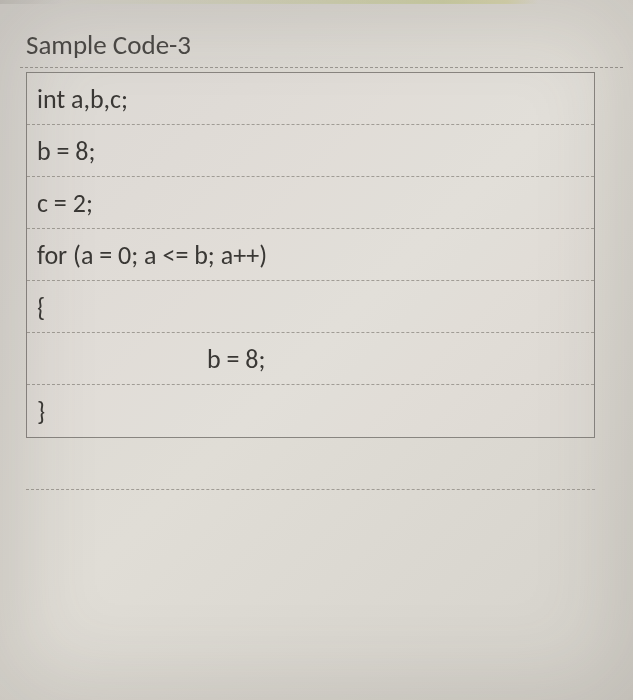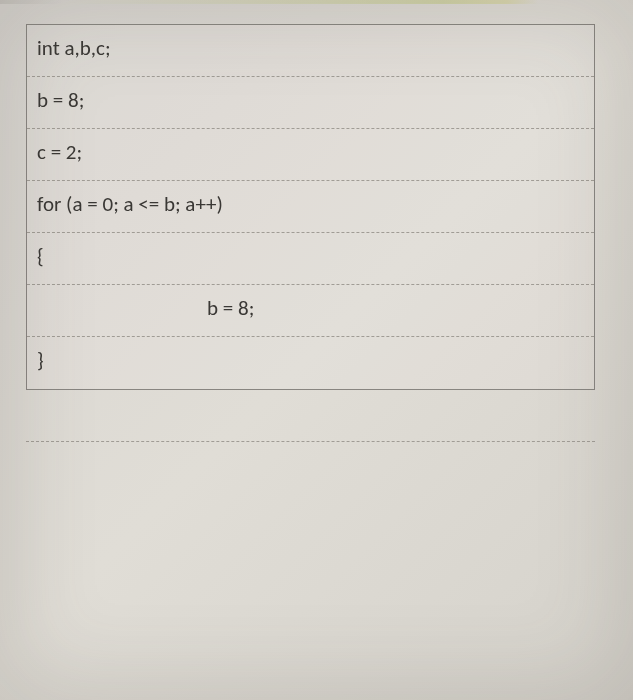--- a/index.html
+++ b/index.html
@@ -39,21 +39,21 @@
     }
     .code-box {
       margin-top: 4px;
       margin-left: 6px;
       margin-right: 28px;
       border: 1px solid #888580;
       background: rgba(240, 238, 232, 0.15);
       position: relative;
     }
     .code-row {
-      font-size: 21px;
+      font-size: 26px;
       color: #3a3835;
       padding: 10px 10px 8px 10px;
       border-bottom: 1px dashed #a09c95;
       min-height: 52px;
       font-weight: 400;
     }
     .code-row:last-child {
       border-bottom: none;
     }
     .indented {
@@ -71,20 +71,21 @@
       position: absolute;
       inset: 0;
       pointer-events: none;
       box-shadow: inset 0 0 80px 20px rgba(80, 75, 65, 0.15);
     }
   </style>
 </head>
 <body>
 
 <div class="container">
+  <div class="title-row">Sample Code-3</div>
   <div class="code-box">
     <div class="code-row">int a,b,c;</div>
     <div class="code-row">b = 8;</div>
     <div class="code-row">c = 2;</div>
     <div class="code-row">for (a = 0; a &lt;= b; a++)</div>
     <div class="code-row">{</div>
     <div class="code-row indented">b = 8;</div>
     <div class="code-row">}</div>
   </div>
   <div class="trailing-row"></div>

